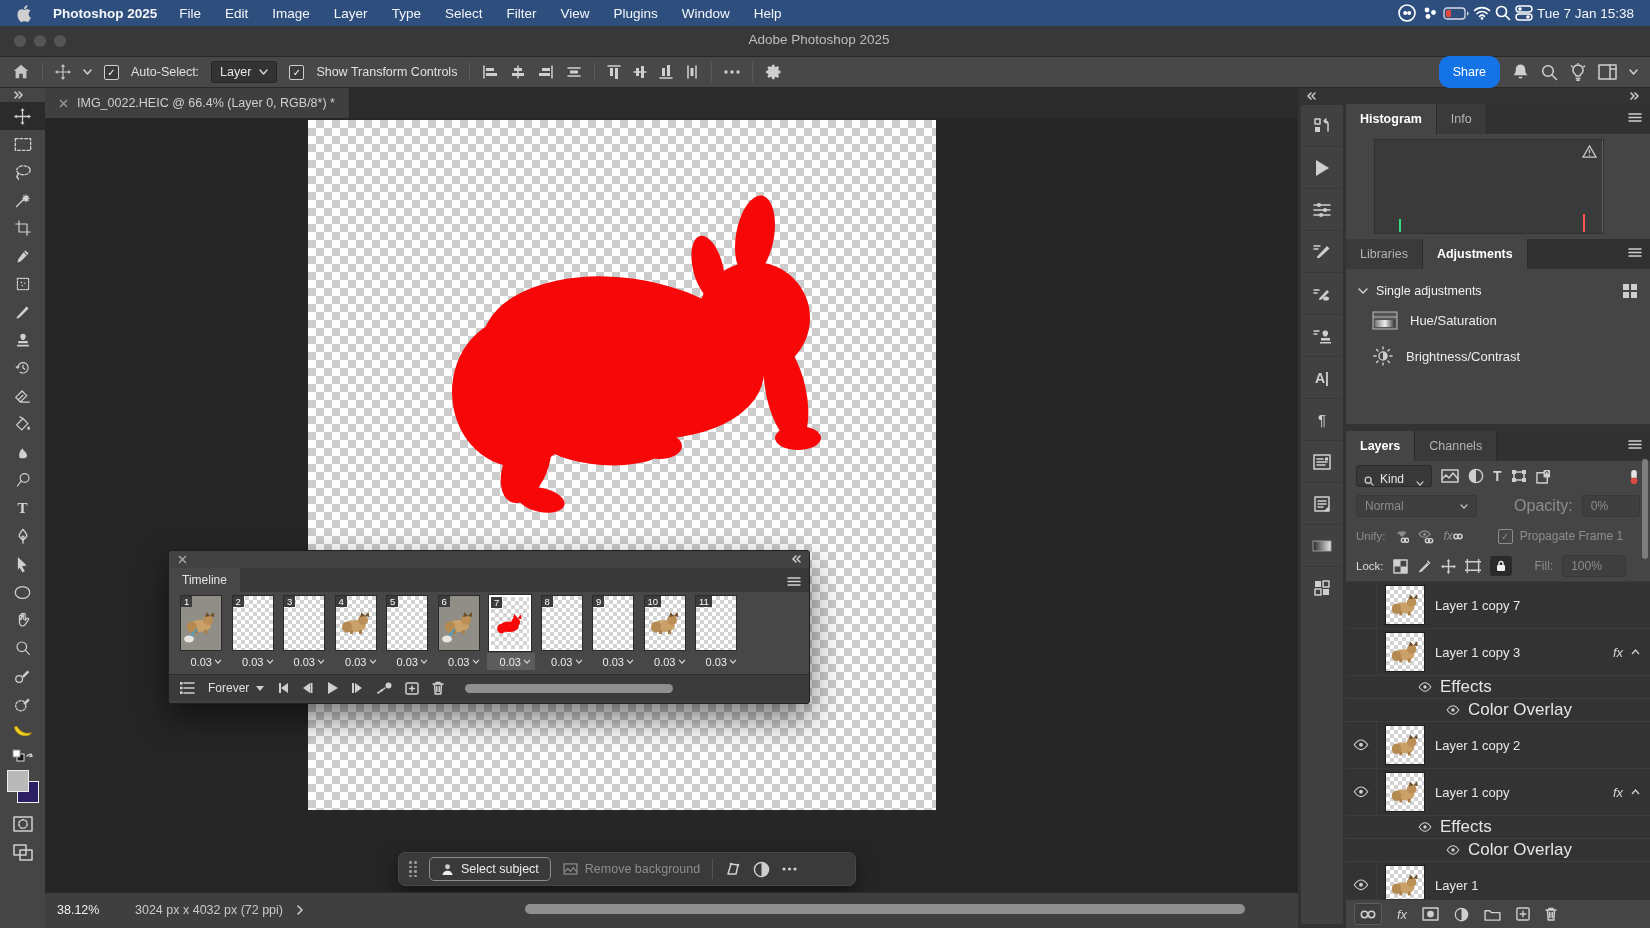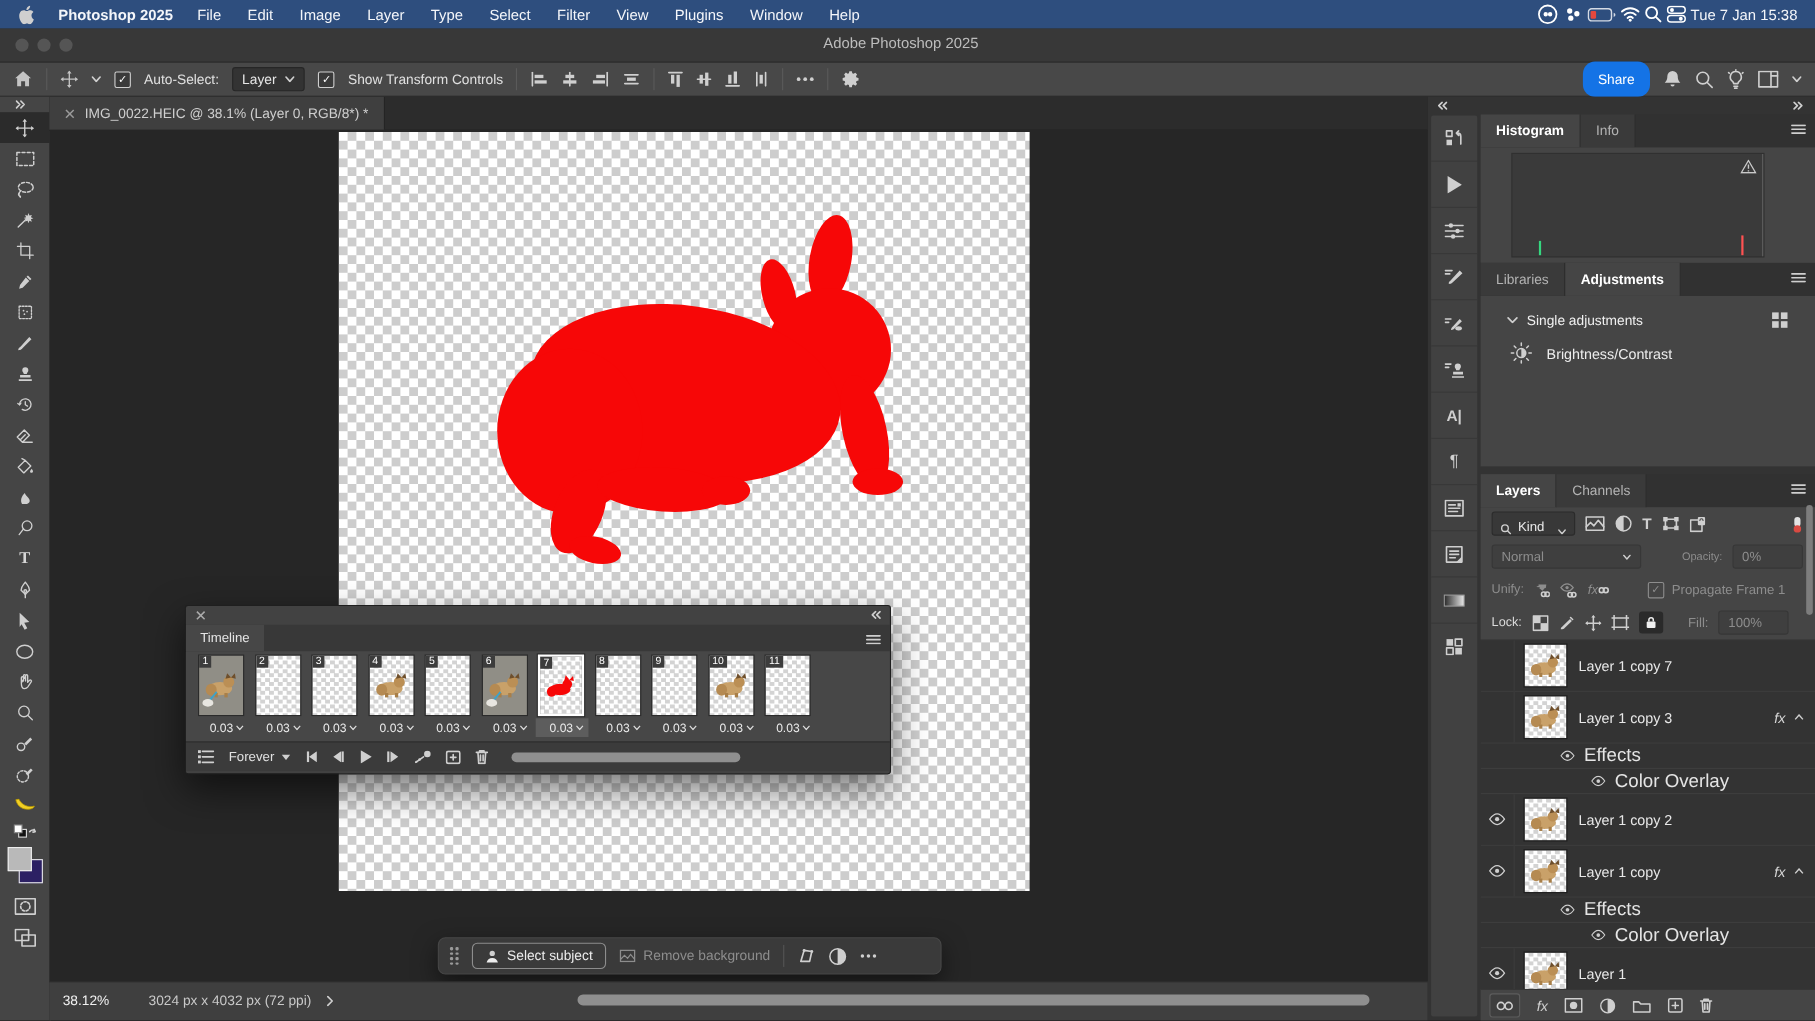--- a/index.html
+++ b/index.html
@@ -108,21 +108,21 @@
   
   #histogram .pbody{height:105px;position:relative}
   #histo-plot{position:absolute;left:28px;top:5px;width:228px;height:93px;background:#3a3a3a;border:1px solid #303030}
   #histo-plot .warn{position:absolute;right:6px;top:5px}
   #histo-plot .spike-g{position:absolute;left:24px;bottom:1px;width:2px;height:13px;background:#35d77f}
   #histo-plot .spike-r{position:absolute;right:18px;bottom:1px;width:2px;height:18px;background:#ff5252}
   #histo-plot .vline{position:absolute;right:0;top:0;width:1px;height:100%;background:rgba(220,220,220,.25)}
 
   
   #adjustments .pbody{height:145px;padding:10px 0 0 0}
-  .sectionrow{display:flex;align-items:center;gap:8px;padding:4px 24px;font-size:12.5px;color:#f0f0f0}
+  .sectionrow{display:flex;align-items:center;gap:8px;padding:4px 12px;font-size:12.5px;color:#f0f0f0}
   .adj-item{display:flex;align-items:center;gap:12px;padding:8px 12px 8px 26px;font-size:13px;color:#ededed}
   .adj-grid{margin-left:auto}
 
   
   #layers{position:absolute;left:0;top:327px;right:0;bottom:0}
   .lctl{height:30px;display:flex;align-items:center;padding:0 10px;gap:9px;font-size:11.5px}
   .gray{color:#8d8d8d}
   #kind-dd{display:flex;align-items:flex-end;gap:6px;background:#383838;border:1px solid #2b2b2b;border-radius:3px;
     height:20px;padding:0 7px;font-size:12px;color:#e8e8e8}
   .ghost-box{background:#3f3f3f;border:1px solid #373737;border-radius:3px;height:20px;display:flex;align-items:center;
@@ -514,21 +514,21 @@
           </svg>
       </div>
     </div>
 
     <div id="center">
       <div id="tabbar">
         <div id="doc-tab">
           <svg width="9" height="9" viewBox="0 0 9 9">
               <path d="M1 1l7 7M8 1L1 8" stroke="#9a9a9a" stroke-width="1.4"></path>
             </svg>
-          <span>IMG_0022.HEIC @ 38.1% (Layer 0, RGB/8*) *</span>
+          <span>IMG_0022.HEIC @ 66.4% (Layer 0, RGB/8*) *</span>
         </div>
       </div>
 
       <div id="canvas">
         <div id="doc" class="checker">
           <svg id="silhouette" width="628" height="690" viewBox="0 0 628 690">
             <g fill="var(--red,#f70707)">
               <ellipse cx="447" cy="116" rx="19" ry="41" transform="rotate(10 447 116)"></ellipse>
               <ellipse cx="400" cy="148" rx="15" ry="33" transform="rotate(-14 400 148)"></ellipse>
               <circle cx="446" cy="198" r="56"></circle>
@@ -1013,20 +1013,35 @@
               <span class="adj-grid">
                   <svg width="16" height="16" viewBox="0 0 16 16">
                     <rect class="icf" x="1" y="1" width="6" height="6"></rect>
                     <rect class="icf" x="9" y="1" width="6" height="6"></rect>
                     <rect class="icf" x="1" y="9" width="6" height="6"></rect>
                     <rect class="icf" x="9" y="9" width="6" height="6"></rect>
                   </svg>
                 </span>
             </div>
             <div class="adj-item">
+              <svg width="26" height="19" viewBox="0 0 26 19">
+                  <defs>
+                    <linearGradient id="huegrad" x1="0" y1="0" x2="1" y2="0">
+                      <stop offset="0" stop-color="#777"></stop>
+                      <stop offset=".5" stop-color="#eee"></stop>
+                      <stop offset="1" stop-color="#333"></stop>
+                    </linearGradient>
+                  </defs>
+                  <rect x="1" y="1" width="24" height="17" fill="#555" stroke="#bbb"></rect>
+                  <rect x="3" y="9" width="20" height="7" fill="url(#huegrad)"></rect>
+                  <path d="M1 6h24" stroke="#bbb"></path>
+                </svg>
+              <span>Hue/Saturation</span>
+            </div>
+            <div class="adj-item">
               <svg width="22" height="20" viewBox="0 0 22 22">
                   <circle cx="11" cy="11" r="4.5" class="ic"></circle>
                   <path class="icf" d="M11 6.5a4.5 4.5 0 010 9z"></path>
                   <path class="ic" d="M11 1v2.4M11 18.6V21M1 11h2.4M18.6 11H21M3.9 3.9l1.7 1.7M16.4 16.4l1.7 1.7M3.9 18.1l1.7-1.7M16.4 5.6l1.7-1.7"></path>
                 </svg>
               <span>Brightness/Contrast</span>
             </div>
           </div>
         </div>
 
@@ -1088,21 +1103,21 @@
                   </svg>
                 </span>
             </div>
             <div class="lctl">
               <span class="ghost-box" style="width:118px;justify-content:space-between">
                 <span>Normal</span>
                 <svg width="8" height="5" viewBox="0 0 9 6">
                     <path class="ic" stroke="#8d8d8d" d="M1 1l3.5 4L8 1"></path>
                   </svg>
               </span>
-              <span class="gray" style="margin-left:28px;font-size:10px">Opacity:</span>
+              <span class="gray" style="margin-left:28px;font-size:16px">Opacity:</span>
               <span class="ghost-box" style="width:46px">
                   <span>0%</span>
                 </span>
             </div>
             <div class="lctl">
               <span class="gray">Unify:</span>
               <span>
                   <svg width="15" height="15" viewBox="0 0 16 16">
                     <path d="M8 1l2 3H9v4H5V7L2 9l1-3H2z" fill="#8d8d8d" transform="rotate(40 8 8)"></path>
                     <circle class="ic" stroke="#8d8d8d" cx="10" cy="12" r="2.2"></circle>

